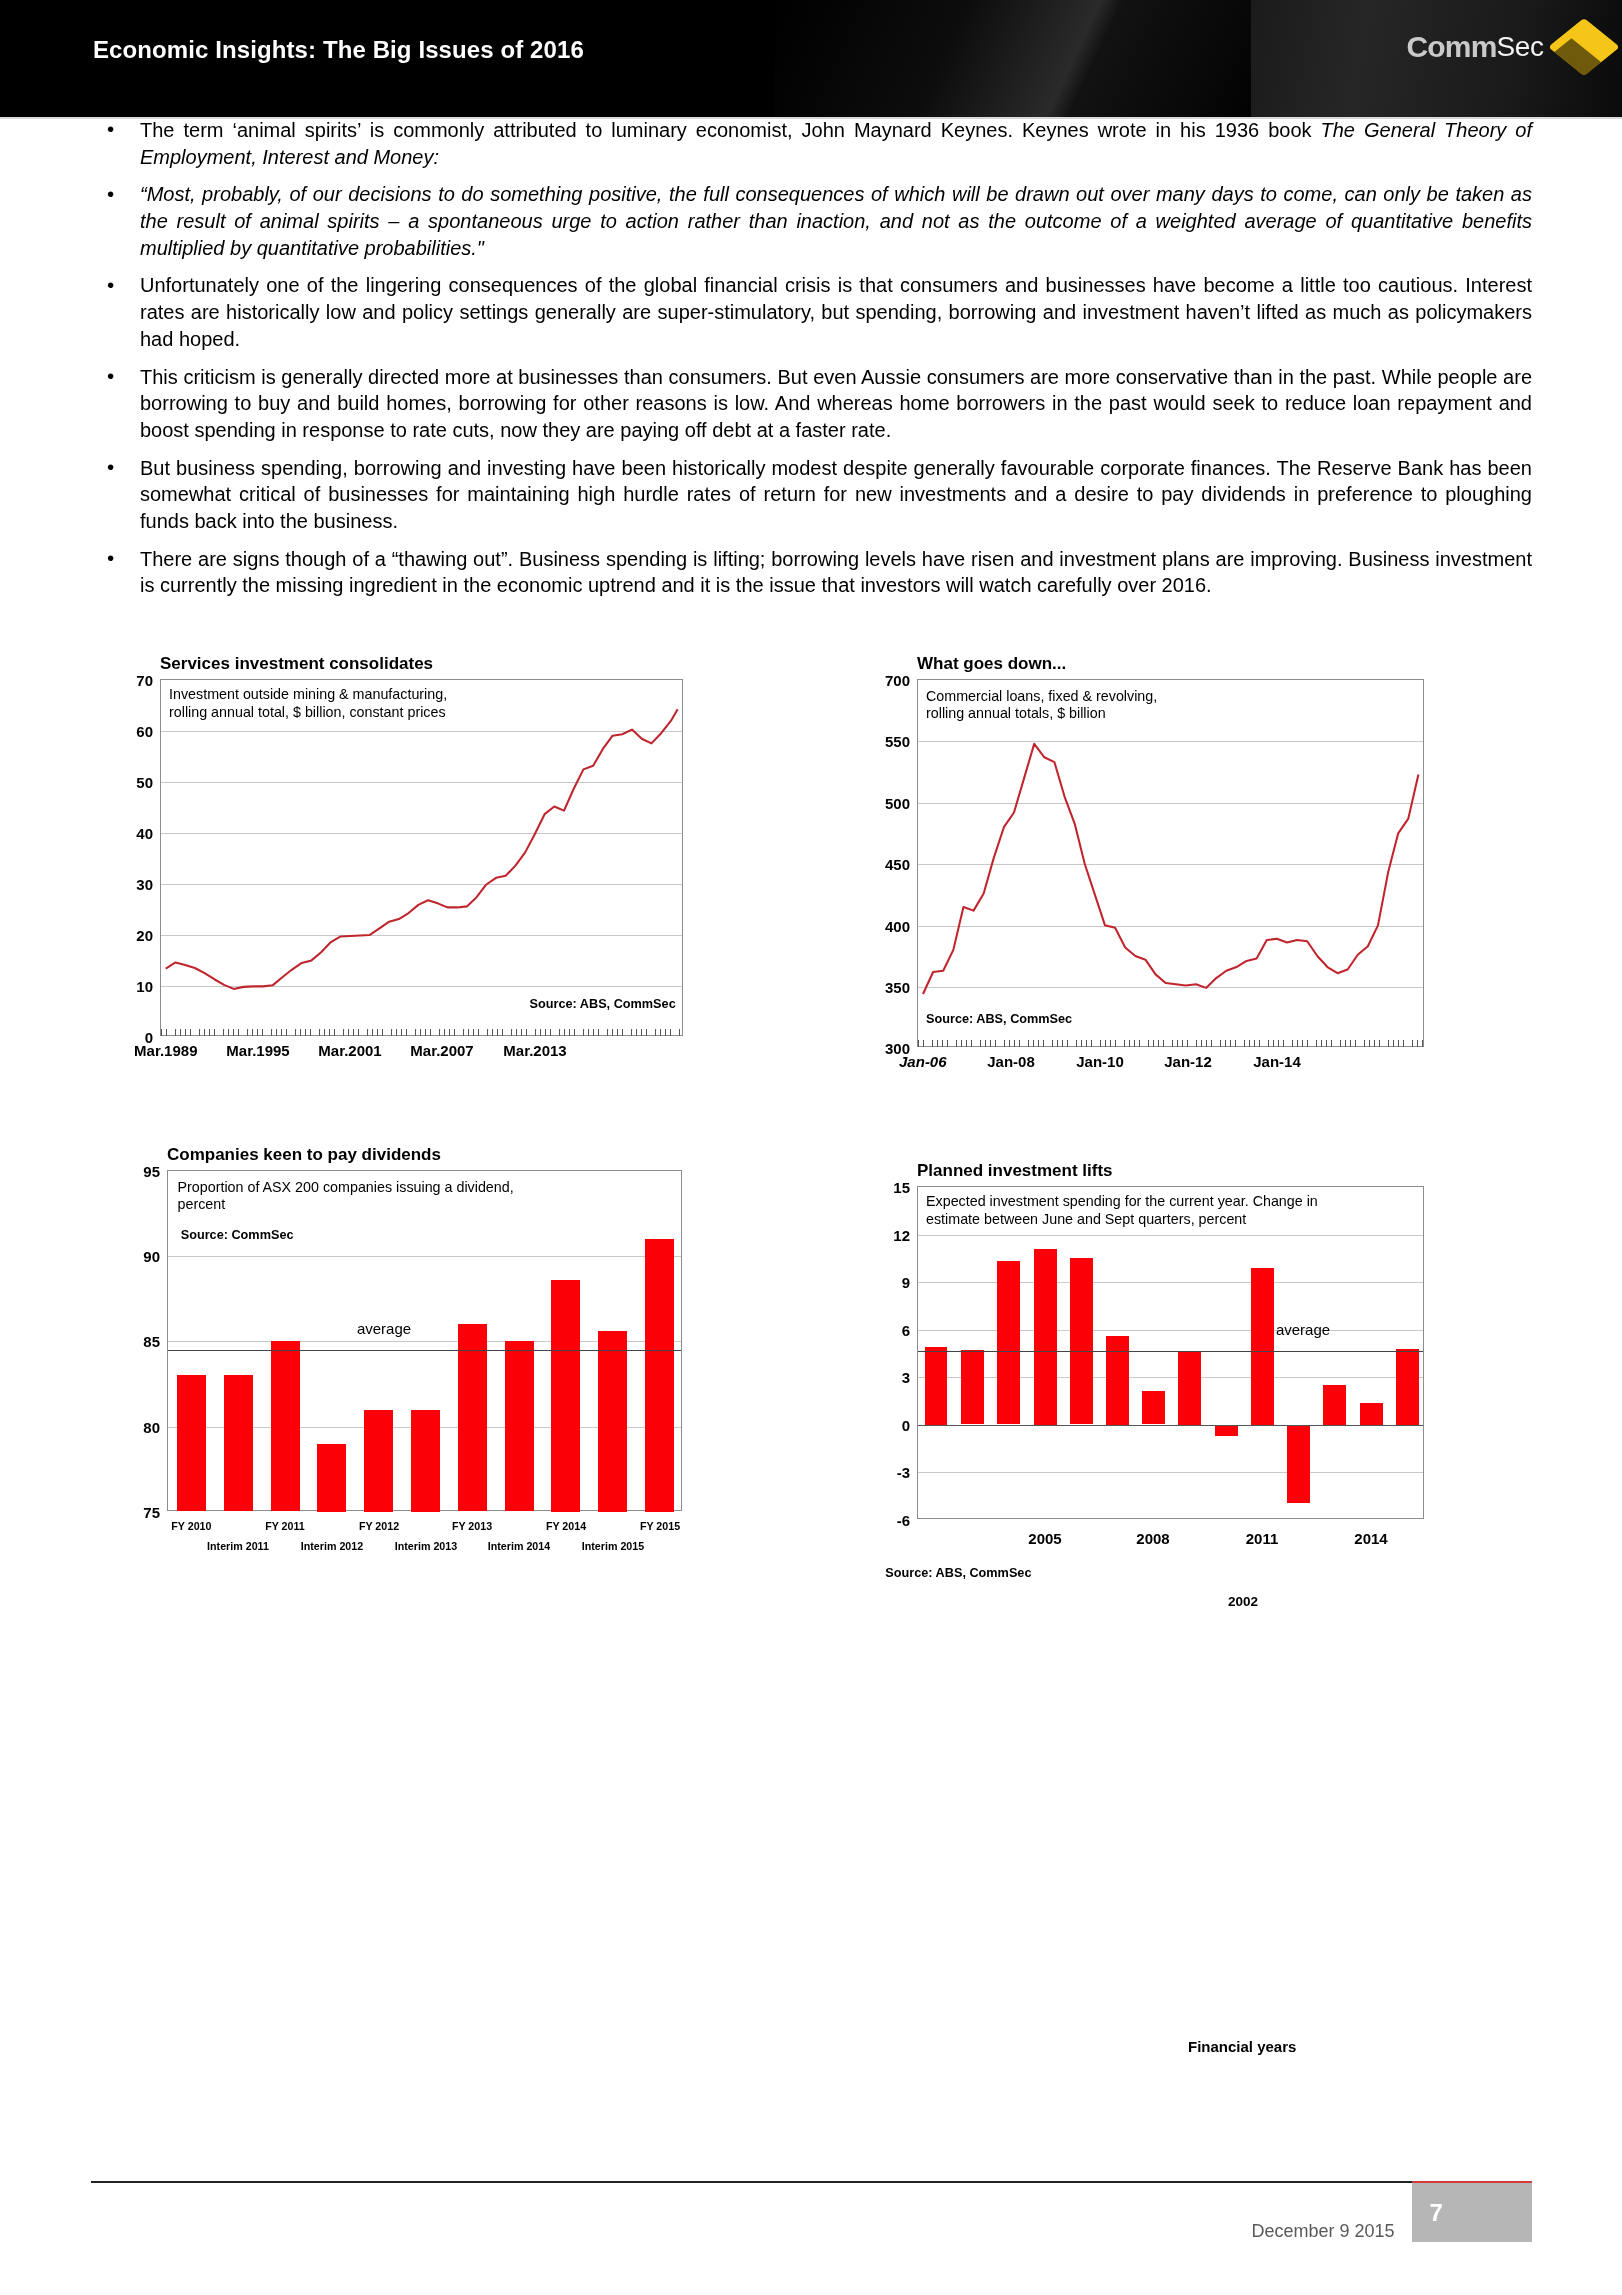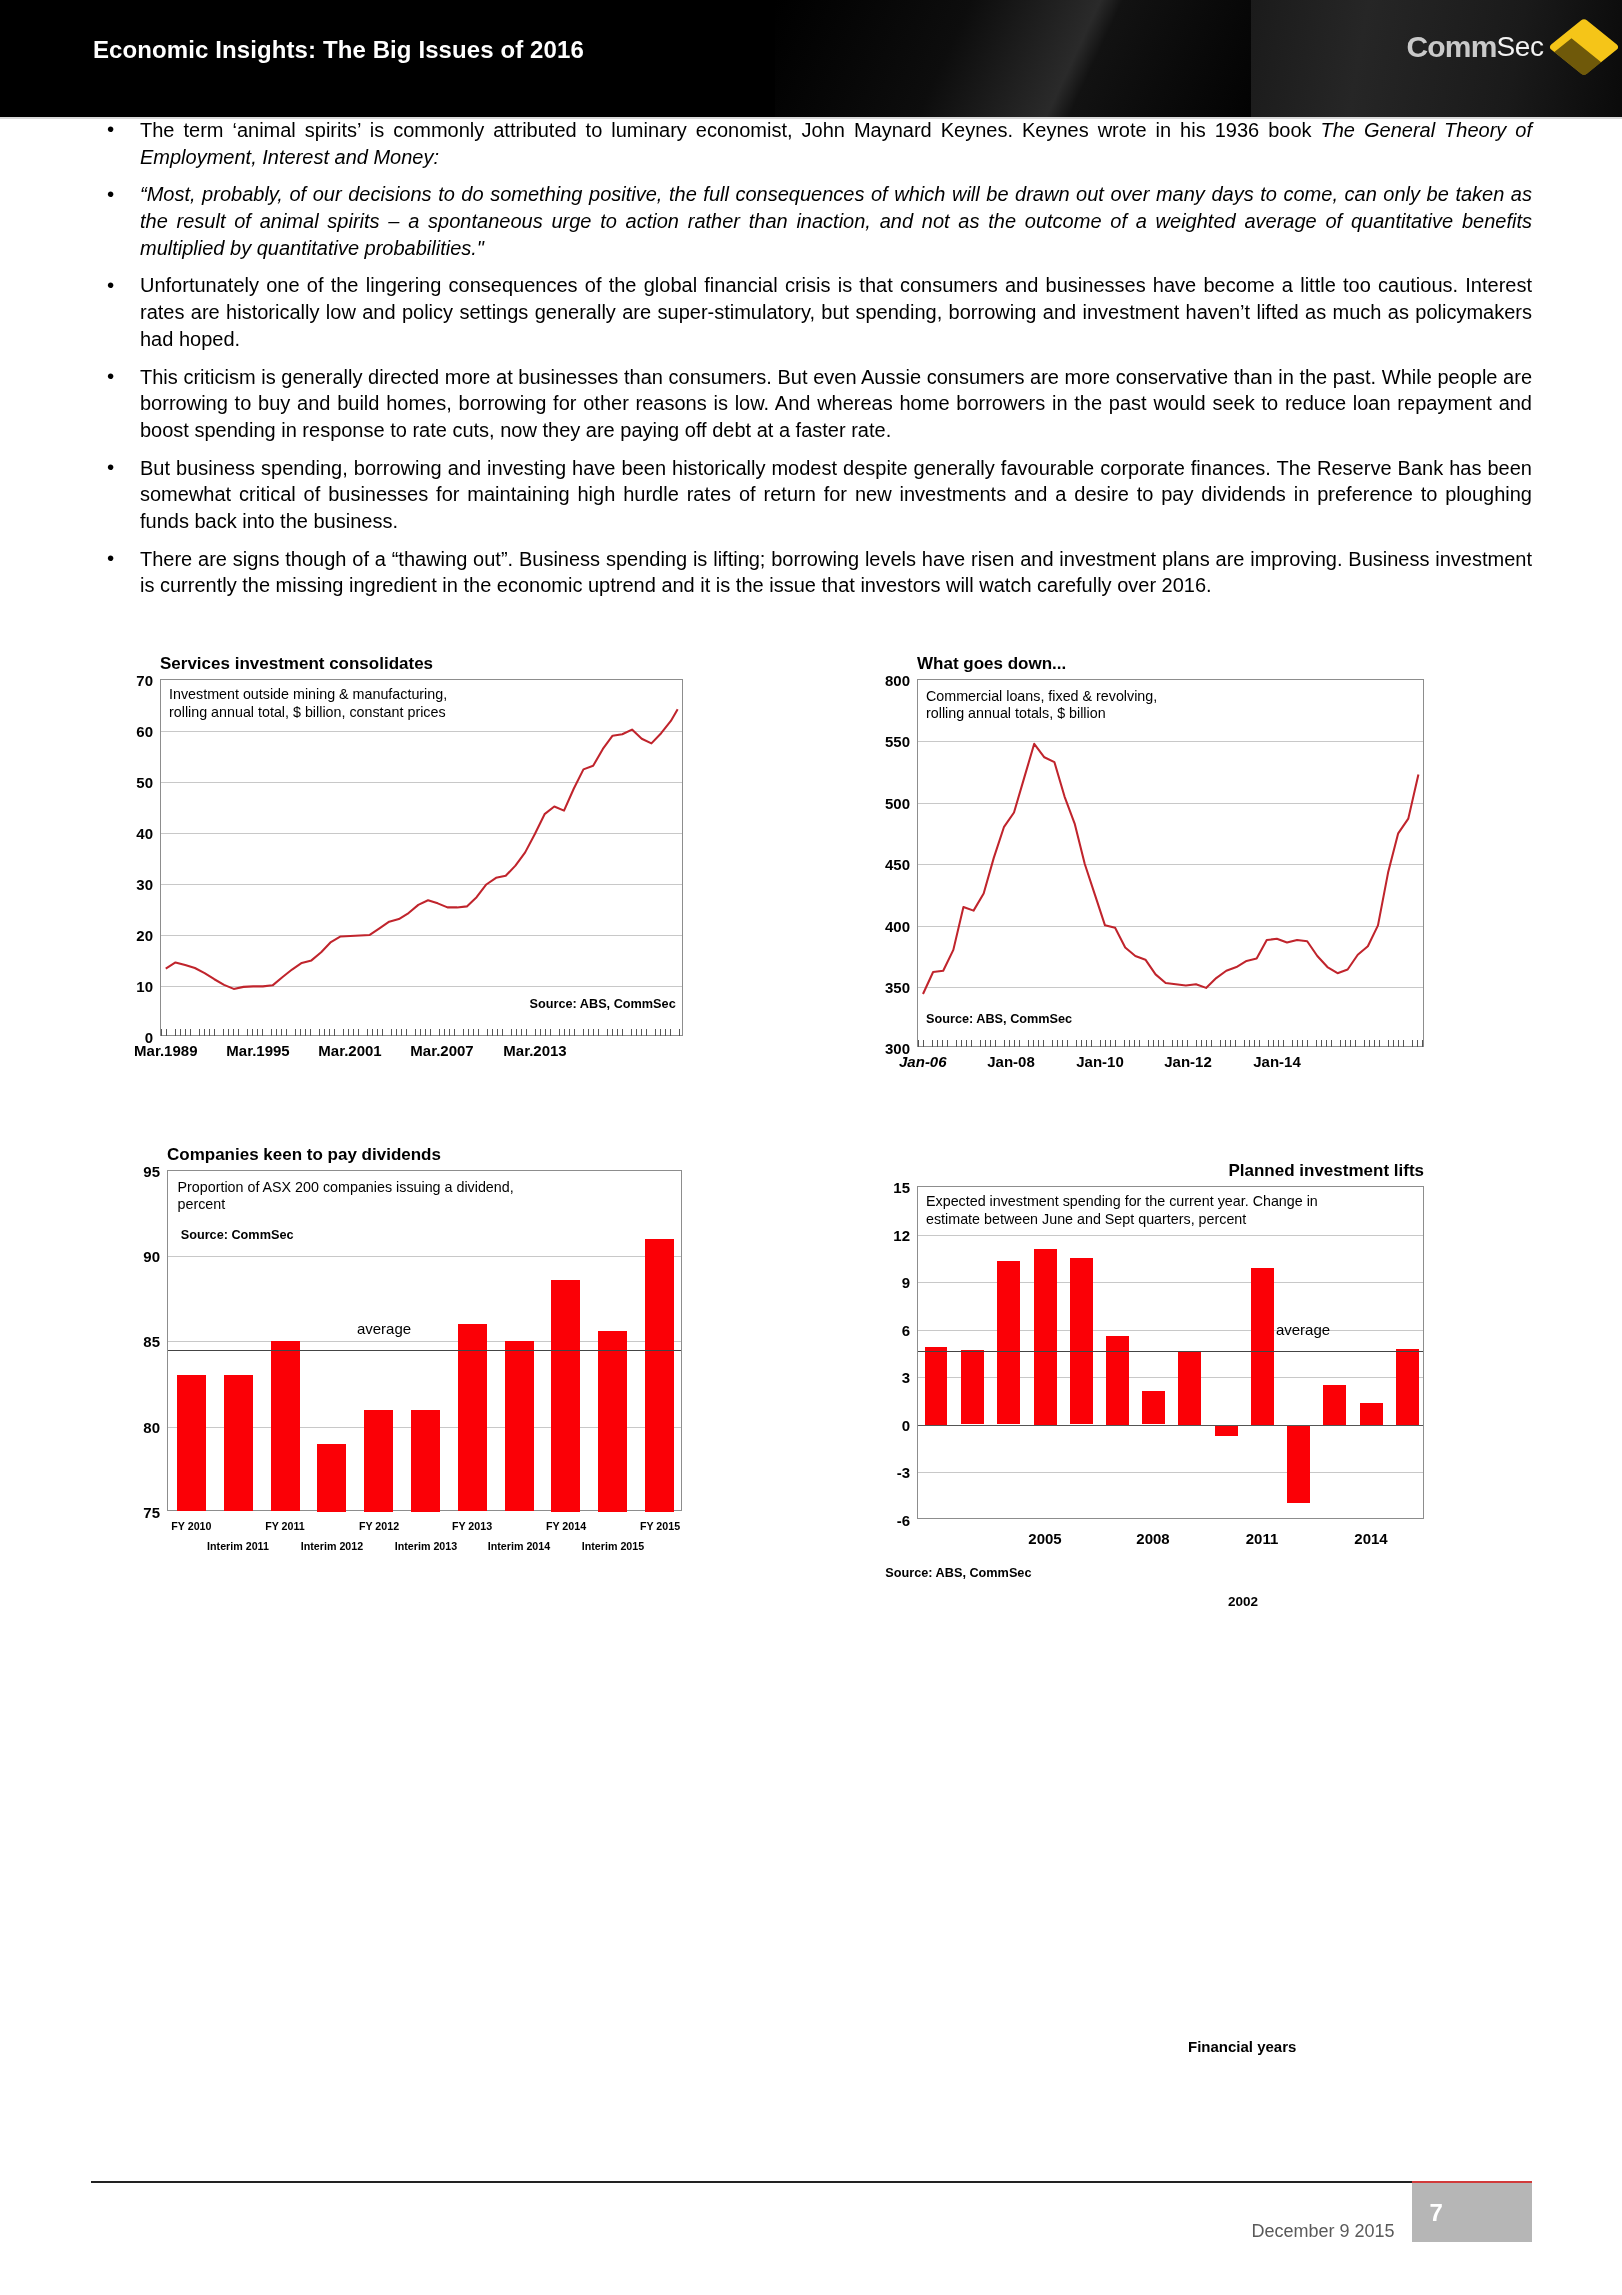--- a/index.html
+++ b/index.html
@@ -283,21 +283,21 @@
           <div class="gridline" style="top: 307px;"></div>
           <div class="ylab" style="top: 307px;">350</div>
           <div class="gridline" style="top: 246px;"></div>
           <div class="ylab" style="top: 246px;">400</div>
           <div class="gridline" style="top: 184px;"></div>
           <div class="ylab" style="top: 184px;">450</div>
           <div class="gridline" style="top: 123px;"></div>
           <div class="ylab" style="top: 123px;">500</div>
           <div class="gridline" style="top: 61px;"></div>
           <div class="ylab" style="top: 61px;">550</div>
-          <div class="ylab" style="top: 0px;">800</div>
+          <div class="ylab" style="top: 0px;">700</div>
           <svg class="series" width="507" height="368" viewBox="0 0 640 465">
             <path d="M6.00 396.80 L18.78 368.90 L31.55 367.35 L44.33 341.00 L57.10 286.75 L69.88 291.40 L82.65 269.70 L95.43 224.75 L108.20 186.00 L120.98 167.40 L133.76 124.00 L146.53 80.60 L159.31 97.65 L172.08 103.85 L184.86 147.25 L197.63 181.35 L210.41 232.50 L223.18 271.25 L235.96 310.00 L248.73 313.10 L261.51 337.90 L274.29 348.75 L287.06 353.40 L299.84 372.00 L312.61 382.85 L325.39 384.40 L338.16 385.95 L350.94 384.40 L363.71 389.05 L376.49 376.65 L389.27 367.35 L402.04 362.70 L414.82 354.95 L427.59 351.85 L440.37 328.60 L453.14 327.05 L465.92 331.70 L478.69 328.60 L491.47 330.15 L504.24 348.75 L517.02 362.70 L529.80 370.45 L542.57 365.80 L555.35 347.20 L568.12 336.35 L580.90 310.00 L593.67 243.35 L606.45 193.75 L619.22 175.15 L632.00 119.35 " fill="none" stroke="#c0242c" stroke-width="2.6" stroke-linejoin="round"></path>
           </svg>
           <div class="xlab" style="left: 4.8px; font-style: italic;">Jan-06</div>
           <div class="xlab" style="left: 93px;">Jan-08</div>
           <div class="xlab" style="left: 182px;">Jan-10</div>
           <div class="xlab" style="left: 270px;">Jan-12</div>
           <div class="xlab" style="left: 359px;">Jan-14</div>
         </div>
     </div>
@@ -337,21 +337,21 @@
           <div class="xlab-sm" style="left: 492px; top: 349px;">FY 2015</div>
           <div class="xlab-sm" style="left: 70px; top: 369px;">Interim 2011</div>
           <div class="xlab-sm" style="left: 164px; top: 369px;">Interim 2012</div>
           <div class="xlab-sm" style="left: 258px; top: 369px;">Interim 2013</div>
           <div class="xlab-sm" style="left: 351px; top: 369px;">Interim 2014</div>
           <div class="xlab-sm" style="left: 445px; top: 369px;">Interim 2015</div>
         </div>
     </div>
 
     <div class="chart-box" id="chart4" style="left:780px; top:507px;">
-      <div class="chart-title" style="margin-left:46px;text-align:right;">Planned investment lifts</div>
+      <div class="chart-title" style="margin-left:46px;">Planned investment lifts</div>
       <div class="plot-area" id="plot4" style="width:507px;height:333px;margin-left:46px;">
         <div class="caption" style="left:8px; top:6.3px;">Expected investment spending for the current year. Change in
 estimate between June and Sept quarters, percent</div>
       <div class="ylab" style="top: 333px;">-6</div>
           <div class="gridline" style="top: 285px;"></div>
           <div class="ylab" style="top: 285px;">-3</div>
           <div class="gridline" style="top: 238px;"></div>
           <div class="ylab" style="top: 238px;">0</div>
           <div class="gridline" style="top: 190px;"></div>
           <div class="ylab" style="top: 190px;">3</div>

